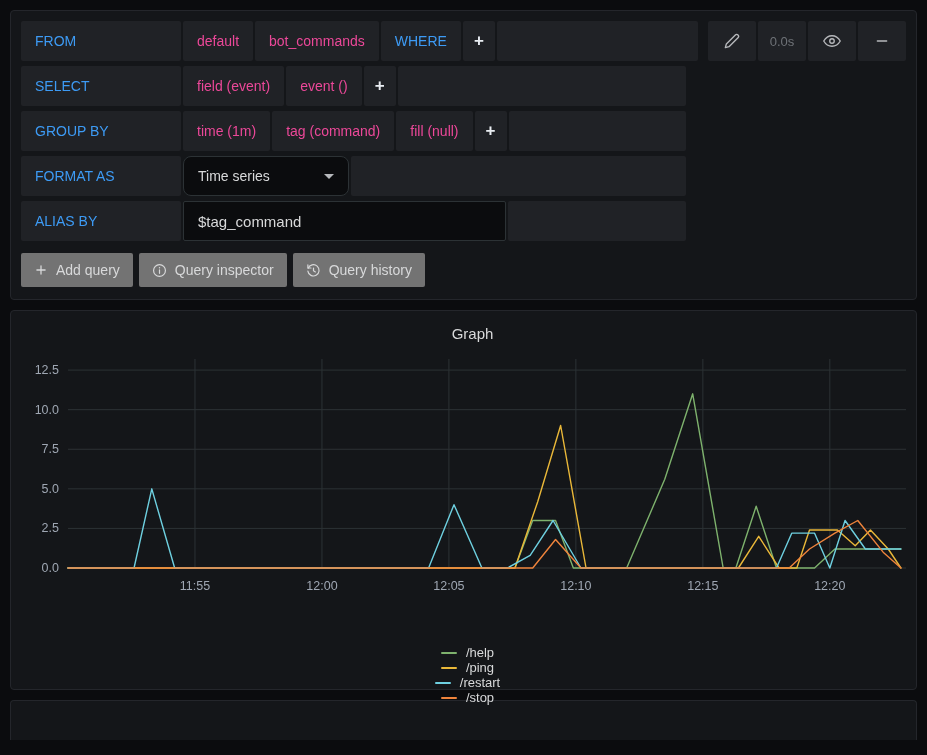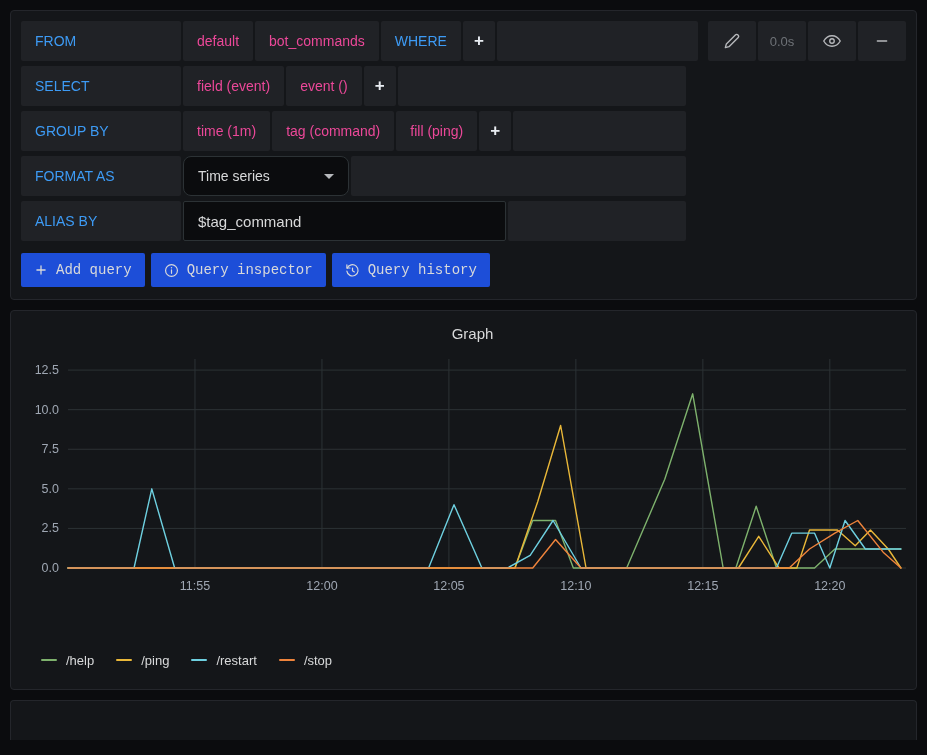--- a/index.html
+++ b/index.html
@@ -102,26 +102,26 @@
     cursor: pointer;
     color: #b7b9bc;
     font-size: 13px;
   }
   .qtool svg { display: block; }
   .qtool.dur { color: #6e7277; font-size: 13px; }
 
   
   .actions { display: flex; margin-top: 12px; }
   .abtn {
-    background: #1d4ed8;
+    background: #737373;
     border: none;
     border-radius: 2px;
     color: #d8d9da;
     font-size: 14px;
-    font-family: Liberation Mono, monospace;
+    font-family: Liberation Sans, sans-serif;
     height: 34px;
     padding: 0 13px;
     margin-right: 6px;
     display: flex; align-items: center;
     cursor: pointer;
   }
   .abtn .ic { margin-right: 8px; display: flex; align-items: center; }
 
   
   .gtitle {
@@ -130,20 +130,21 @@
     padding: 14px 0 0 18px;
     height: 34px;
   }
   .gwrap { position: relative; width: 100%; height: 300px; }
   .legend {
     display: flex;
     align-items: center;
     padding: 0 0 0 30px;
     height: 30px;
     font-size: 13px;
+    flex-direction: column;
   }
   .litem { display: flex; align-items: center; margin-right: 22px; cursor: pointer; }
   .lswatch { width: 16px; height: 2px; margin-right: 9px; border-radius: 1px; }
   .llabel { color: #d8d9da; }
 </style>
 </head>
 <body>
 
 <div class="page">
 
@@ -183,21 +184,21 @@
       <div class="qseg">event ()</div>
       <div class="qseg plus">+</div>
       <div class="qfill"></div>
       <div style="width:218px;flex:none;"></div>
     </div>
 
     <div class="qrow">
       <div class="qlabel">GROUP BY</div>
       <div class="qseg">time (1m)</div>
       <div class="qseg">tag (command)</div>
-      <div class="qseg">fill (ping)</div>
+      <div class="qseg">fill (null)</div>
       <div class="qseg plus">+</div>
       <div class="qfill"></div>
       <div style="width:218px;flex:none;"></div>
     </div>
 
     <div class="qrow">
       <div class="qlabel">FORMAT AS</div>
       <div class="qselect">
         <span>Time series</span>
         <span class="caret"></span>

